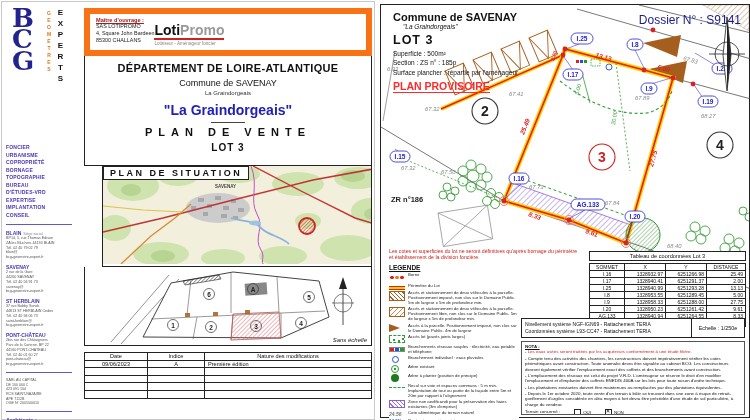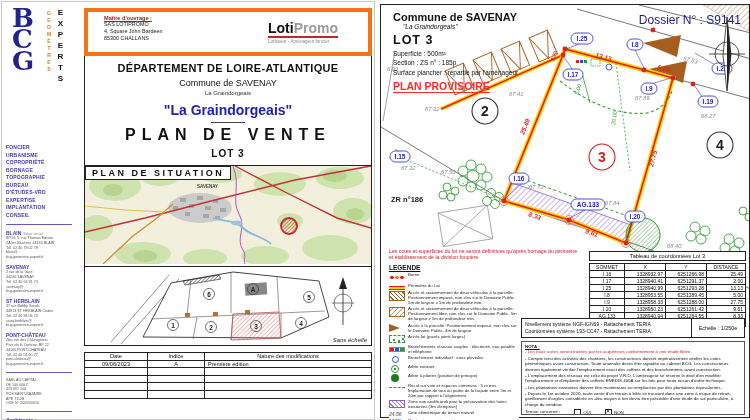--- a/index.html
+++ b/index.html
@@ -17,38 +17,38 @@
   .services{margin-top:44px;color:#4a35b5;font-size:5px;font-weight:bold;line-height:1.5;letter-spacing:.2px;}
   .sep{border:none;border-top:1px solid #6a55c5;margin:5px 8px 5px 0;}
   .office{margin-bottom:4px;}
   .office-city{color:#4a35b5;font-size:5px;font-weight:bold;}
   .office-suffix{color:#888;font-size:3.6px;font-weight:normal;margin-left:2px;}
   .office-lines{color:#555;font-size:3.7px;line-height:1.3;}
   .company{color:#555;font-size:3.6px;line-height:1.3;}
   .arch-title{color:#4a35b5;font-size:5.6px;font-weight:bold;text-decoration:underline;margin-bottom:2px;}
   
   .main-col{position:absolute;left:82px;top:6px;width:288px;}
-  .head-row{border:4px solid #f97316;height:48px;display:flex;justify-content:space-between;align-items:flex-start;padding:3px 16px;box-sizing:border-box;}
+  .head-row{border:6px solid #f97316;height:48px;display:flex;align-items:flex-start;padding:3px 6px;box-sizing:border-box;}
   .maitre-title{font-size:5.6px;font-weight:bold;color:#a02020;text-decoration:underline;}
   .maitre-lines{font-size:5.4px;line-height:1.3;color:#222;}
   .lotipromo{margin-top:6px;margin-right:14px;text-align:left;}
   .lp-name{font-size:14px;font-weight:900;border-bottom:2px solid #cc2222;line-height:1.05;}
   .lp-black{color:#111;}
   .lp-gray{color:#9a9a9a;}
   .lp-sub{font-size:4.6px;color:#888;margin-top:1.5px;}
   .title-block{border:1px solid #222;border-top:none;height:110px;text-align:center;padding-top:6px;box-sizing:border-box;}
   .tb-dep{font-size:11px;font-weight:bold;letter-spacing:.3px;}
   .tb-com{font-size:9px;margin-top:4px;}
   .tb-lieu{font-size:6px;margin-top:2px;color:#333;}
   .tb-proj{font-size:14px;font-weight:bold;color:#2020b4;margin-top:6px;}
   .tb-permit{font-size:9.5px;font-weight:bold;color:#2020b4;margin-top:2px;}
   .tb-rule{width:34px;border:none;border-top:1px solid #444;margin:4px auto 3px auto;}
-  .tb-pdv{font-size:16px;font-weight:bold;letter-spacing:6px;}
+  .tb-pdv{font-size:11px;font-weight:bold;letter-spacing:6px;}
   .tb-lot{font-size:10px;font-weight:bold;letter-spacing:1px;margin-top:4px;}
-  .situation-box{position:relative;border:1px solid #222;border-top:none;height:100px;overflow:hidden;}
+  .situation-box{position:relative;border:1px solid #222;border-top:none;height:100px;overflow:hidden;margin-left:18px;}
   .box-title{position:absolute;left:0;top:0;background:#fff;border:1px solid #222;font-size:9px;font-weight:bold;letter-spacing:2.5px;padding:1px 6px;z-index:3;}
   .masse-box{position:relative;border:1px solid #222;border-top:none;height:78px;overflow:hidden;}
   .sans-echelle{position:absolute;right:4px;bottom:2px;font-size:6px;font-style:italic;color:#222;z-index:3;}
   .rev-table{margin-top:6px;border-collapse:collapse;width:288px;}
   .rev-table td,.rev-table th{border:1px solid #222;font-size:5.6px;padding:0 3px;height:6.6px;text-align:left;font-weight:normal;}
   .rev-table th{text-align:center;font-weight:normal;}
   .rev-table .c1{width:56px;text-align:center;}
   .rev-table .c2{width:50px;text-align:center;}
   
   .rp-head{position:absolute;left:12px;top:6px;z-index:2;}

